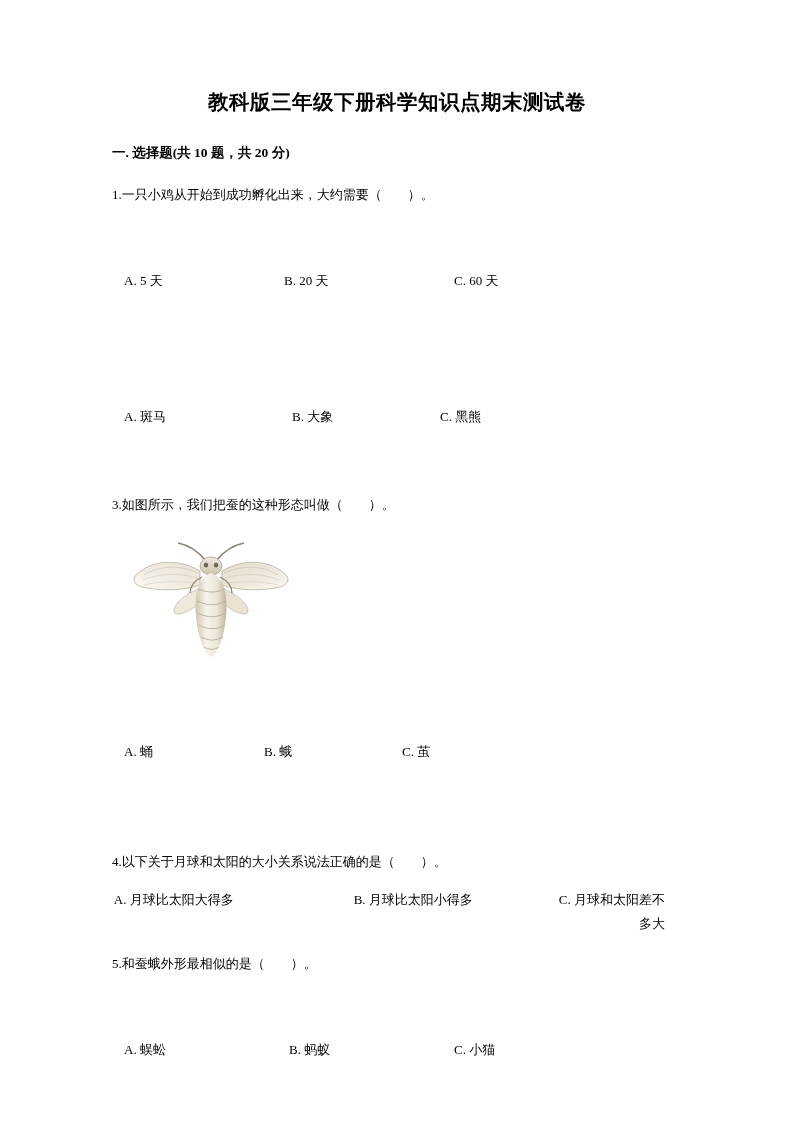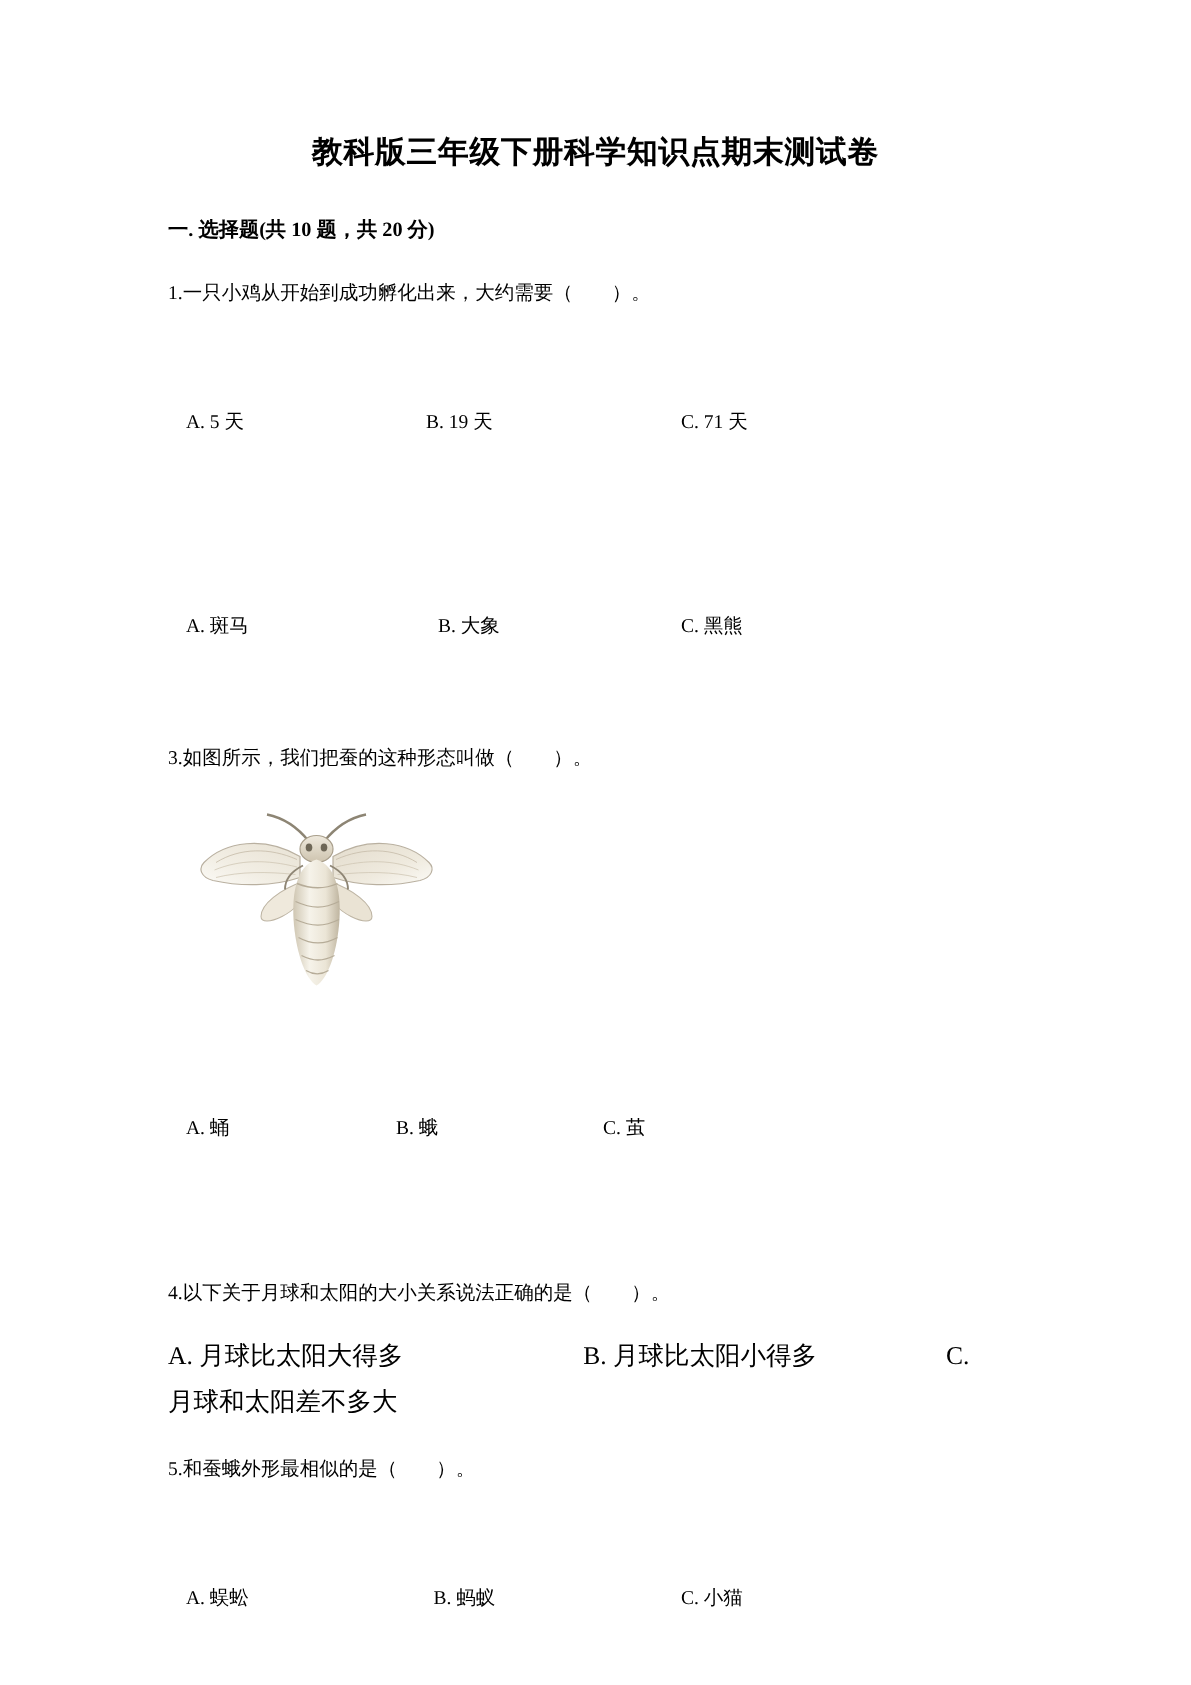--- a/index.html
+++ b/index.html
@@ -64,53 +64,54 @@
     padding-left: 18px;
   }
   .moth {
     display: block;
   }
   .q3-options {
     margin-top: 4px;
     margin-bottom: 38px;
   }
   .wrap-opts {
-    font-size: 17px;
+    font-size: 13px;
     line-height: 1.85;
     margin: 0 17px 16px 0;
+    text-align: right;
   }
   .wrap-opts .seg {
     display: inline;
   }
   .gap-lg { display: inline-block; width: 120px; }
   .gap-md { display: inline-block; width: 86px; }
 </style>
 </head>
 <body>
 
 <div class="page">
 
   <h1 class="doc-title">教科版三年级下册科学知识点期末测试卷</h1>
 
   <div class="section-heading">一. 选择题(共 10 题，共 20 分)</div>
 
   <div class="question">1.一只小鸡从开始到成功孵化出来，大约需要（　　）。</div>
   <div class="options">
     <span class="opt-row">
       <span class="opt" style="left:0px;">A. 5 天</span>
-      <span class="opt" style="left:160px;">B. 19 天</span>
-      <span class="opt" style="left:330px;">C. 71 天</span>
+      <span class="opt" style="left:160px;">B. 20 天</span>
+      <span class="opt" style="left:330px;">C. 60 天</span>
     </span>
   </div>
 
   <div class="options">
     <span class="opt-row">
       <span class="opt" style="left:0px;">A. 斑马</span>
       <span class="opt" style="left:168px;">B. 大象</span>
-      <span class="opt" style="left:330px;">C. 黑熊</span>
+      <span class="opt" style="left:316px;">C. 黑熊</span>
     </span>
   </div>
 
   <div class="question">3.如图所示，我们把蚕的这种形态叫做（　　）。</div>
 
   <div class="figure-wrap">
     <svg class="moth" width="170" height="140" viewBox="0 0 170 140">
       <defs>
         <linearGradient id="wingL" x1="1" y1="0" x2="0" y2="1">
           <stop offset="0%" stop-color="#e8e2d4"></stop>

